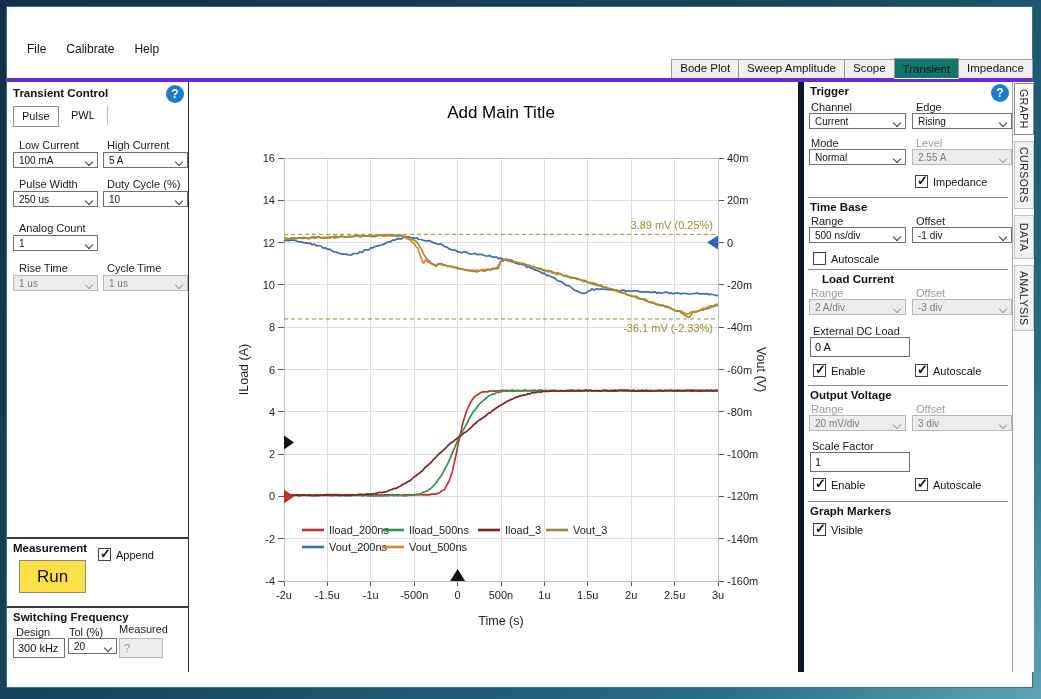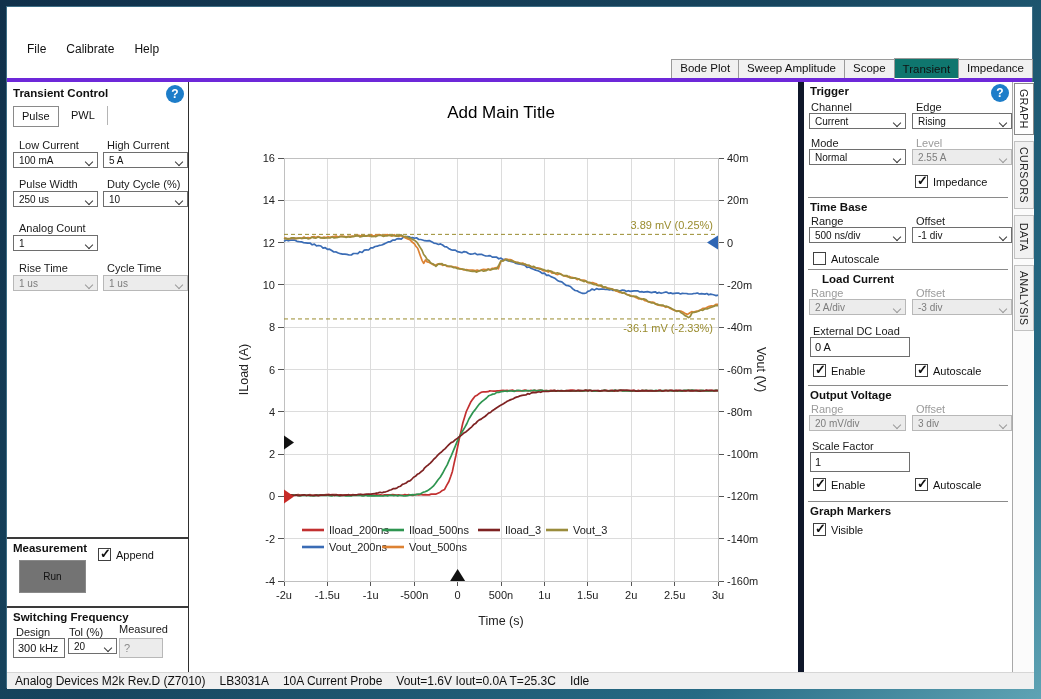--- a/index.html
+++ b/index.html
@@ -63,21 +63,21 @@
   .cb .box { width:13px; height:13px; border:1px solid #404040; background:#fff; position:relative; flex:none; }
   .cb.checked .box::after { content:"\2713"; position:absolute; left:1px; top:-3px; font-size:13px; font-weight:bold; color:#101010; }
 
   .help { width:18px; height:18px; border-radius:50%; background:#1d7dc9; display:flex; align-items:center; justify-content:center; }
   .help::after { content:"?"; color:#fff; font-size:12px; font-weight:bold; }
 
   .subtab { font-size:11px; color:#111; border:1px solid #8a8a8a; background:#f7f7f7; padding:3px 8px 4px; }
   .subtab.selected { background:#fff; }
   .subtab.plain { border:none; background:transparent; border-right:1px solid #b5b5b5; padding:3px 12px 4px; }
 
-  #run-btn { background:#737373; border:1px solid #8a8a8a; font-size:10px; color:#111;
+  #run-btn { background:#fde047; border:1px solid #8a8a8a; font-size:17px; color:#111;
     display:flex; align-items:center; justify-content:center; }
 
   .vtab { position:absolute; left:1px; width:20px; background:#f1f1f1; border:1px solid #c2c2c2;
     writing-mode:vertical-rl; font-size:10.5px; color:#222; display:flex; align-items:center; justify-content:center;
     letter-spacing:0.5px; }
   .vtab.selected { background:#fff; border-color:#8a8a8a; }
 
   #statusbar { position:absolute; left:0; top:665px; width:1027px; height:17px; background:#f0f0f0;
     border-top:1px solid #d6d6d6; display:flex; align-items:center; padding-left:8px; gap:14px; }
   #statusbar span { font-size:12px; color:#111; white-space:nowrap; }
@@ -395,20 +395,13 @@
     </div>
 
     <div id="side-strip">
       <div class="vtab selected" style="top:1px;height:52px">GRAPH</div>
       <div class="vtab" style="top:59px;height:68px">CURSORS</div>
       <div class="vtab" style="top:133px;height:44px">DATA</div>
       <div class="vtab" style="top:183px;height:66px">ANALYSIS</div>
     </div>
   </div>
 
-  <div id="statusbar">
-    <span>Analog Devices M2k Rev.D (Z7010)</span>
-    <span>LB3031A</span>
-    <span>10A Current Probe</span>
-    <span>Vout=1.6V Iout=0.0A T=25.3C</span>
-    <span>Idle</span>
-  </div>
 </div>
 
 </body></html>

